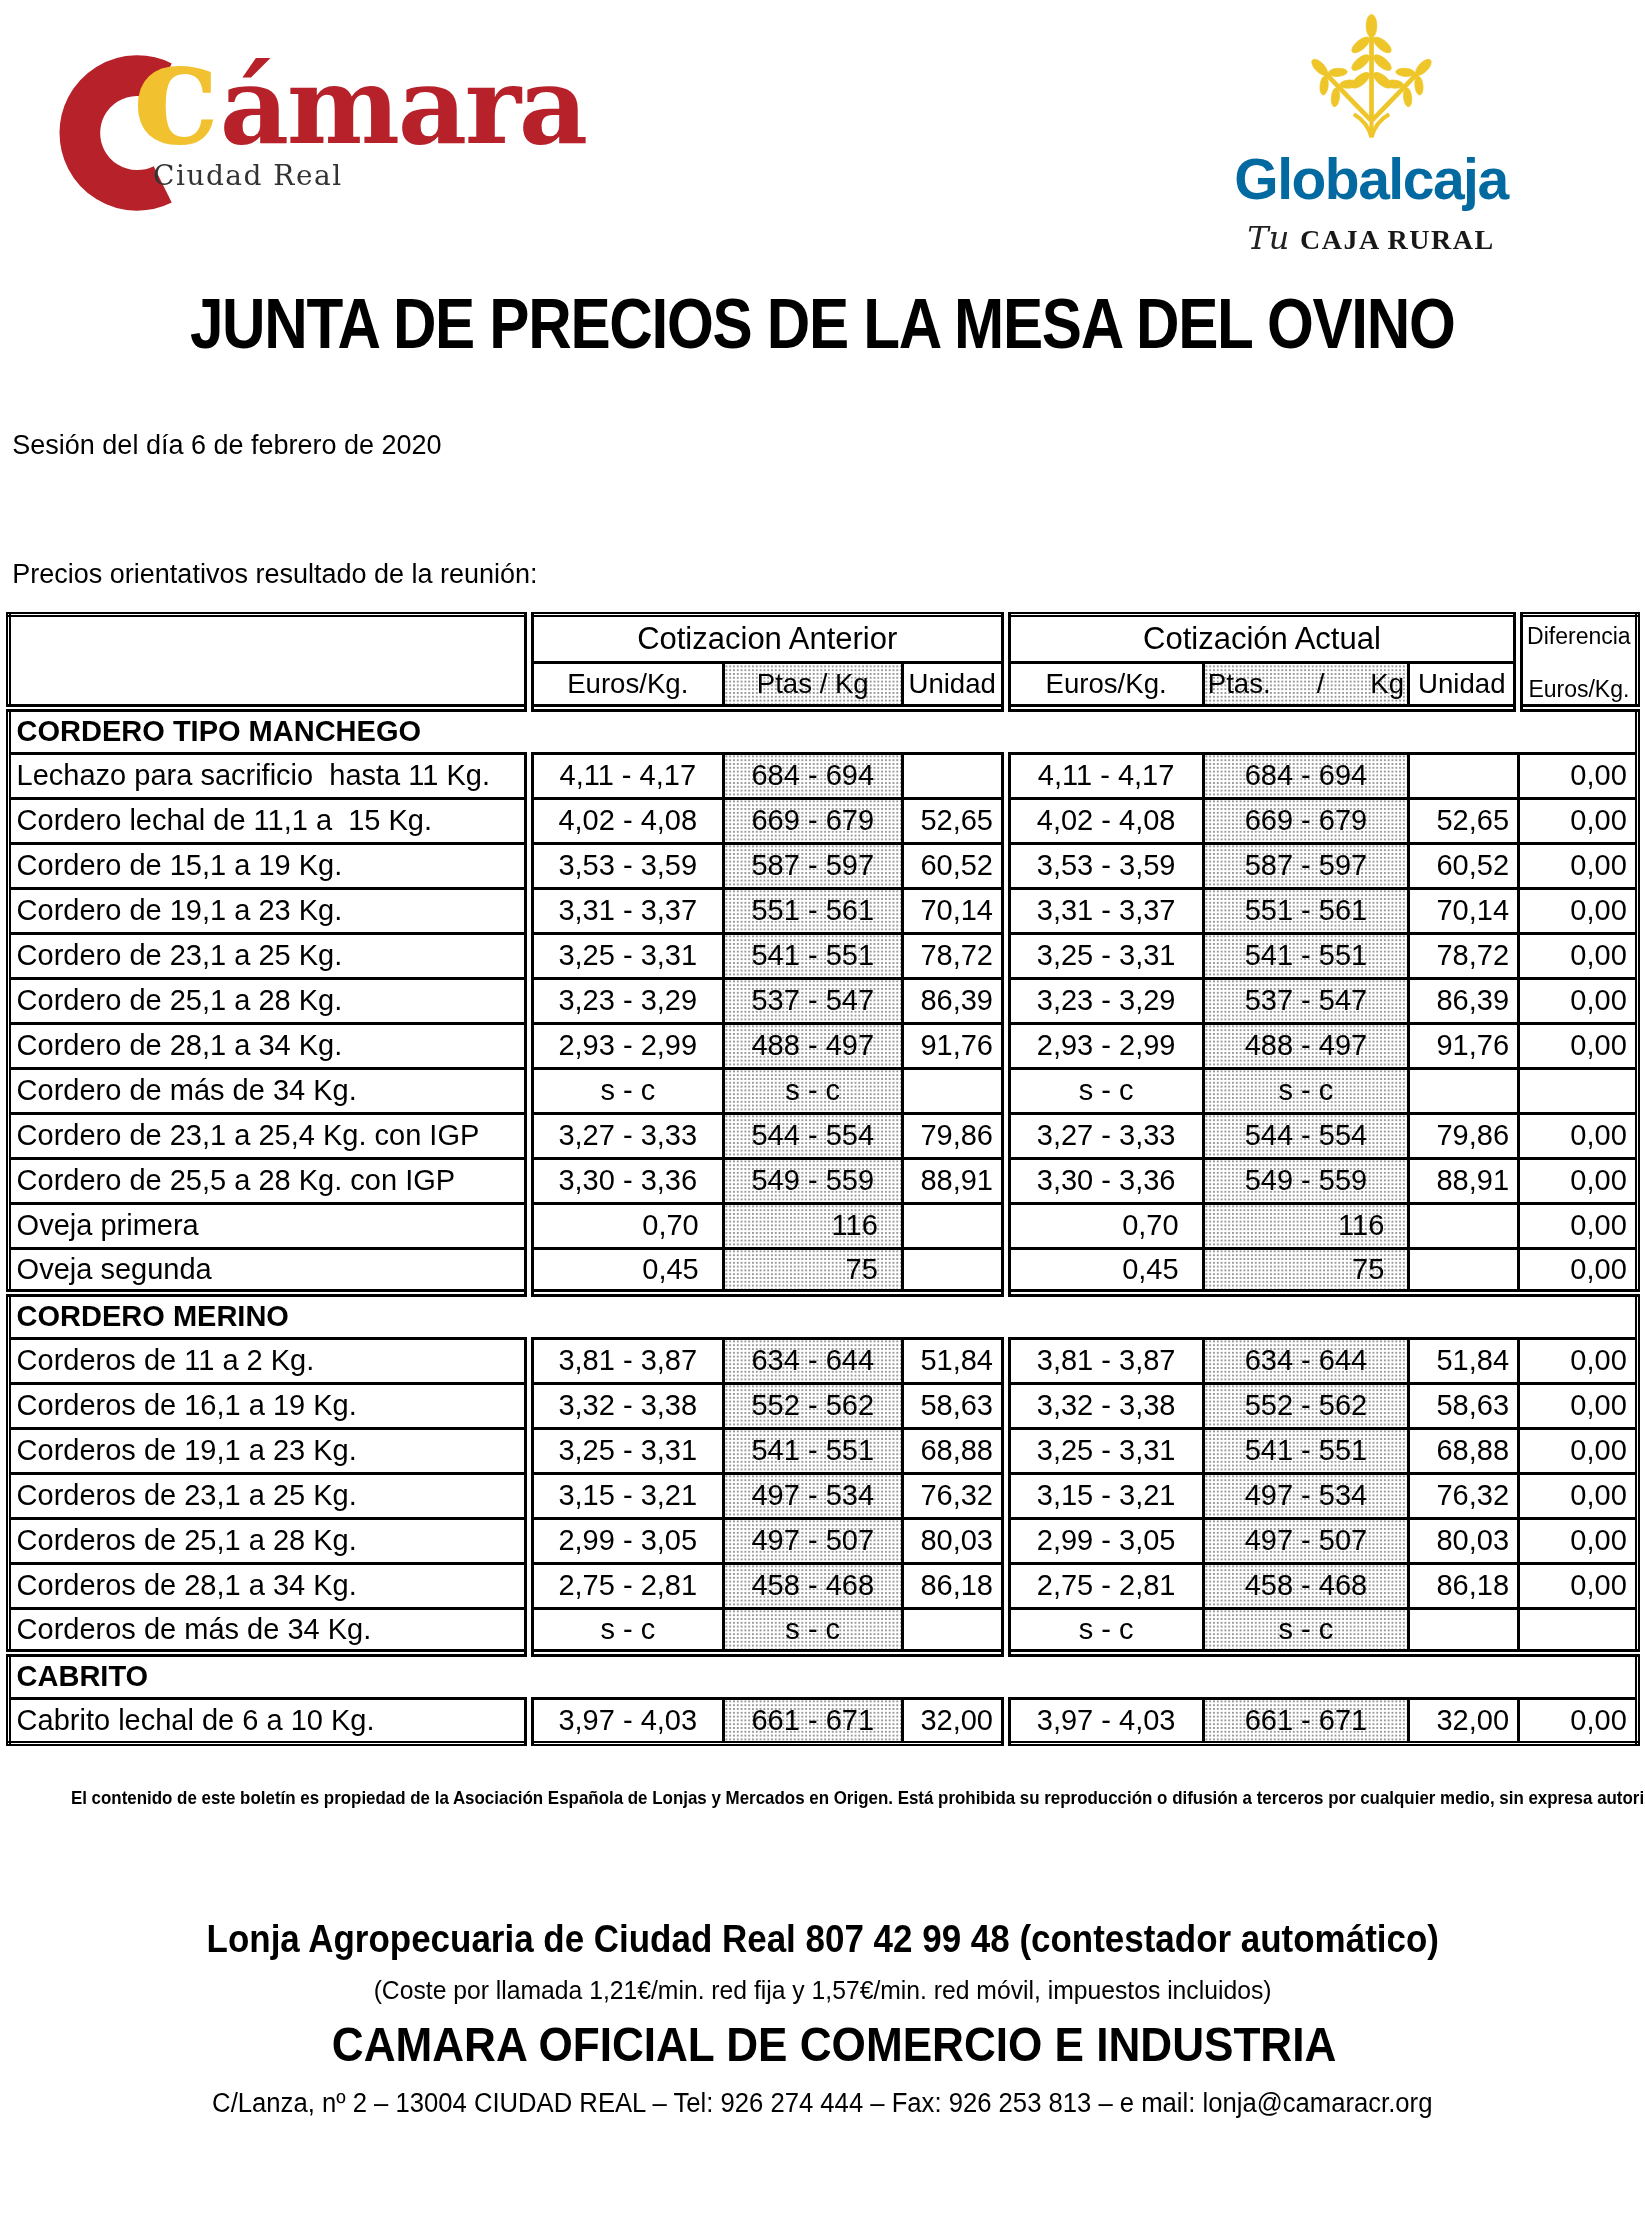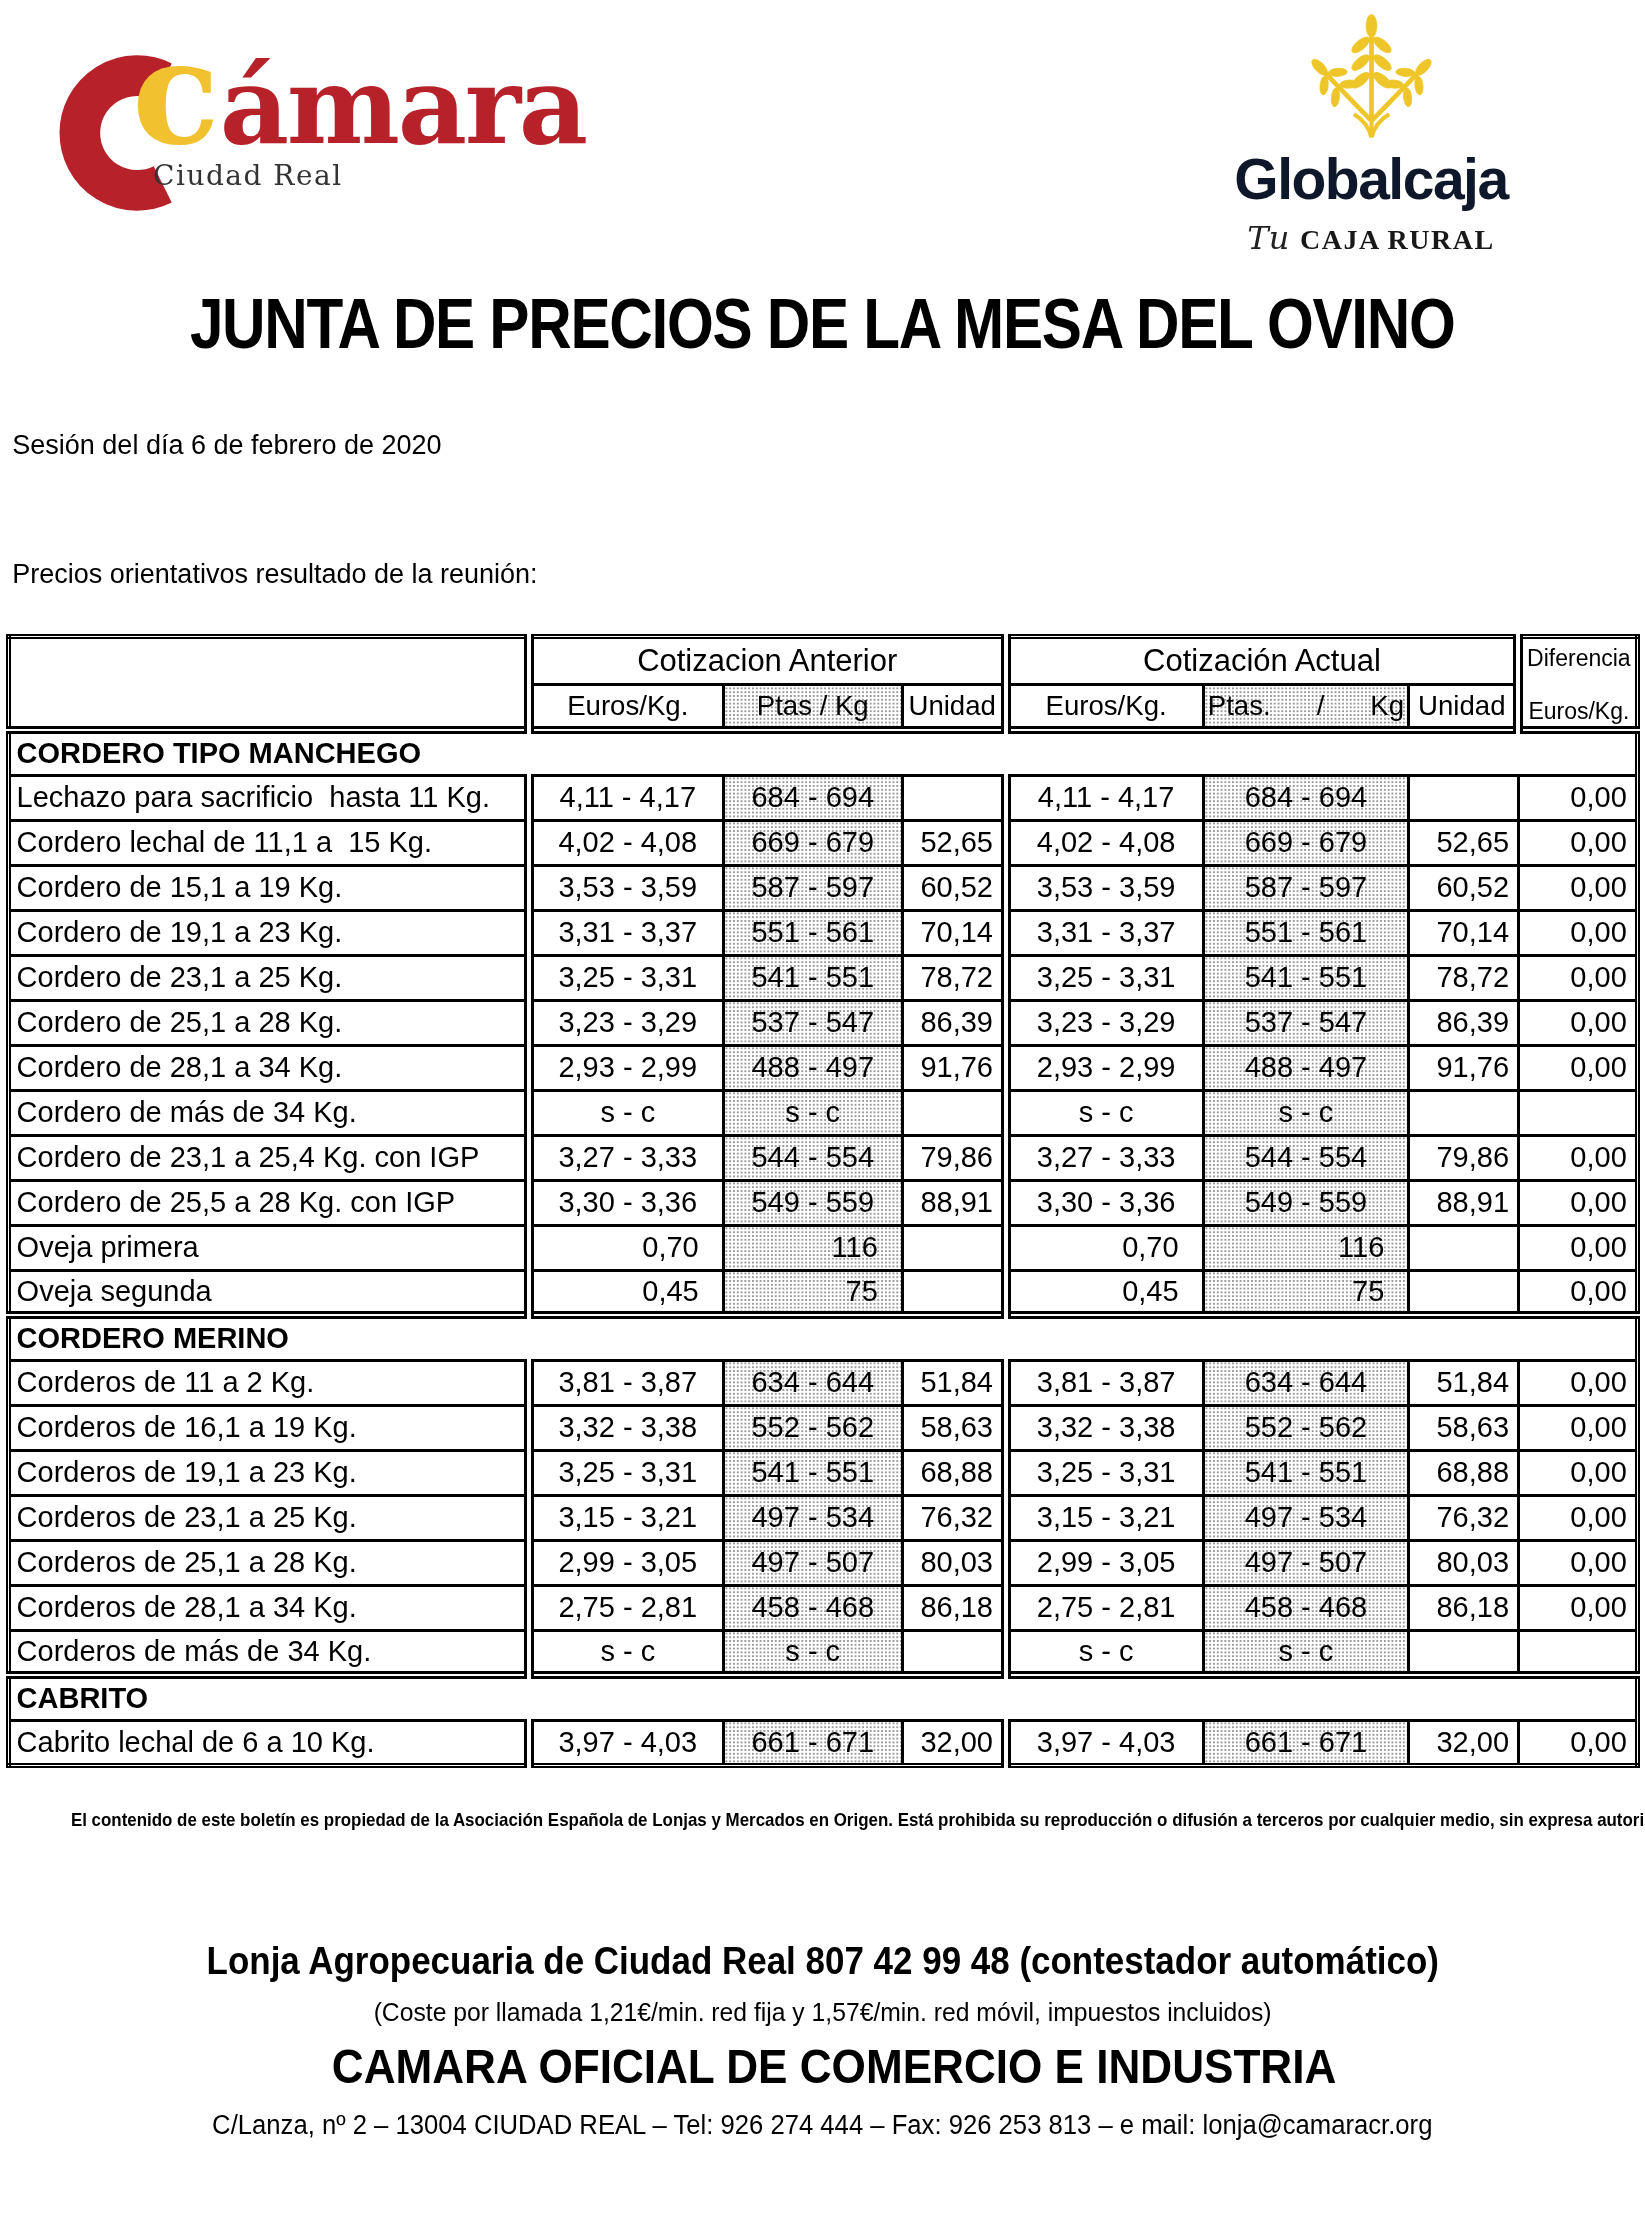--- a/index.html
+++ b/index.html
@@ -29,37 +29,37 @@
   .c-arc{stroke:var(--camara-red);fill:none;}
   .camara-word{position:absolute;left:67px;top:-44px;white-space:nowrap;font-family:"DejaVu Serif",serif;font-weight:bold;margin-left:23px;}
   .yc{font-size:144px;color:var(--camara-yellow);}
   .camara-rest{font-size:107px;color:var(--camara-red);letter-spacing:-2.3px;}
   .camara-sub{position:absolute;left:111px;top:107px;font-family:"DejaVu Serif",serif;font-size:28px;color:#333333;letter-spacing:1.5px;}
 
   .globalcaja-logo{position:absolute;right:90px;top:10.7px;width:368px;display:flex;flex-direction:column;align-items:center;}
   .wheat-svg{width:161px;height:129px;}
   .wheat{fill:var(--global-yellow);stroke:var(--global-yellow);}
   .wheat-stem{fill:none;stroke:var(--global-yellow);}
-  .global-word{font-size:57px;font-weight:bold;letter-spacing:-1.5px;color:#0f172a;margin-top:6.1px;}
+  .global-word{font-size:57px;font-weight:bold;letter-spacing:-1.5px;color:#0369a1;margin-top:6.1px;}
   .global-tag{display:flex;align-items:baseline;gap:10.7px;margin-top:7.7px;}
   .tu{font-family:"DejaVu Serif",serif;font-style:italic;font-size:32px;color:#222;}
   .cajarural{font-family:"Liberation Serif",serif;font-weight:bold;font-size:28px;letter-spacing:1.5px;color:#181818;}
 
   
   .title{margin:40px 0 0 0;text-align:center;font-size:70px;font-weight:bold;}
   .title .squeeze{display:inline-block;transform:scaleX(0.86);transform-origin:center;letter-spacing:-1.5px;white-space:nowrap;}
   .session-line{margin:66px 0 0 12.3px;font-size:27px;}
   .intro-line{margin:98px 0 0 12.3px;font-size:27px;}
 
   
   table.price{
     border-collapse:collapse;
     table-layout:fixed;
     width:1634px;
-    margin:44px auto 0 auto;
+    margin:22px auto 0 auto;
     border:5.4px double var(--ink);
   }
   col.c-lbl{width:509px;} col.c-e1{width:190px;} col.c-p1{width:175px;} col.c-u1{width:101px;}
   col.c-e2{width:193px;} col.c-p2{width:201px;} col.c-u2{width:107px;} col.c-dif{width:116px;}
   .price th,.price td{border:3.1px solid var(--ink);font-weight:normal;overflow:hidden;}
   .sep-l{border-left:10px double var(--ink) !important;}
   .corner{border-bottom:8.4px double var(--ink);}
   .grp{height:41px;font-size:31px;text-align:center;}
   .sub{height:34px;font-size:27.6px;text-align:center;border-bottom:8.4px double var(--ink);}
   .pre{white-space:pre;}

